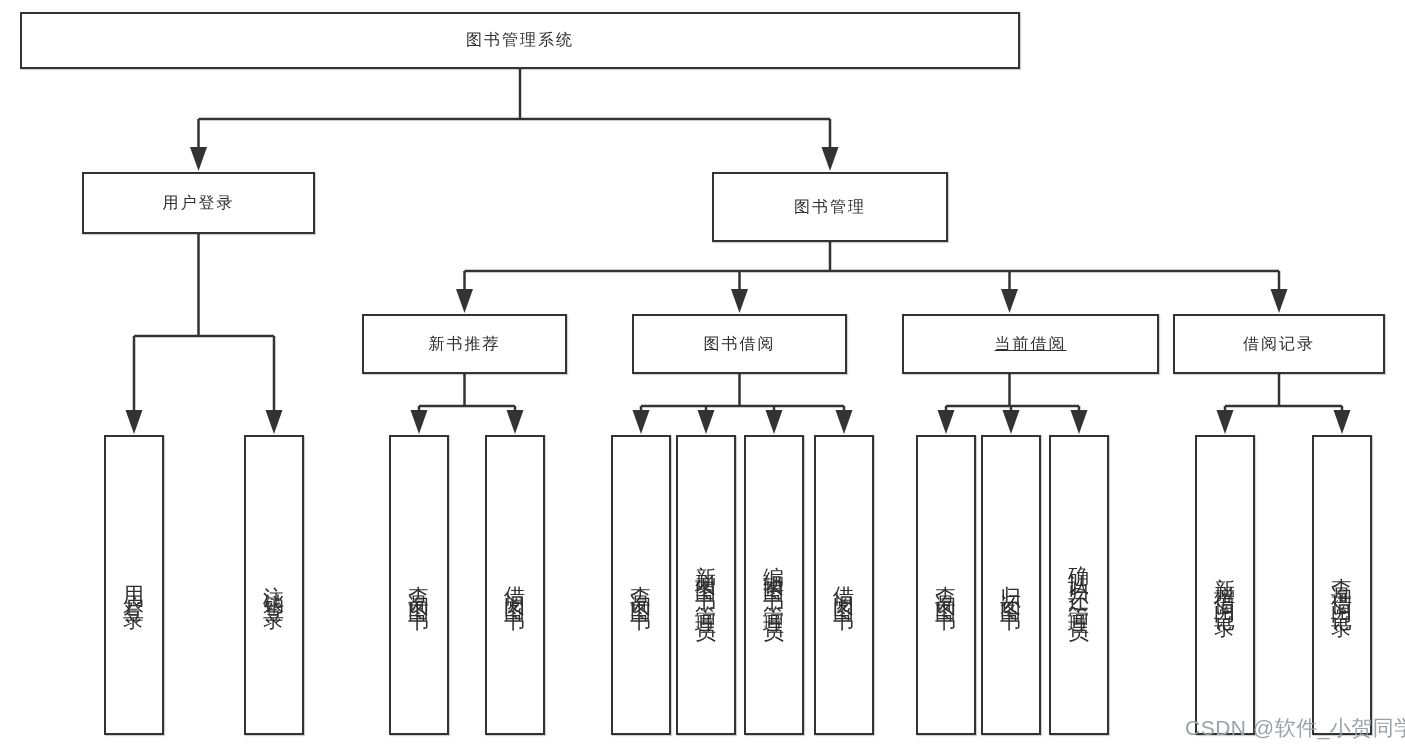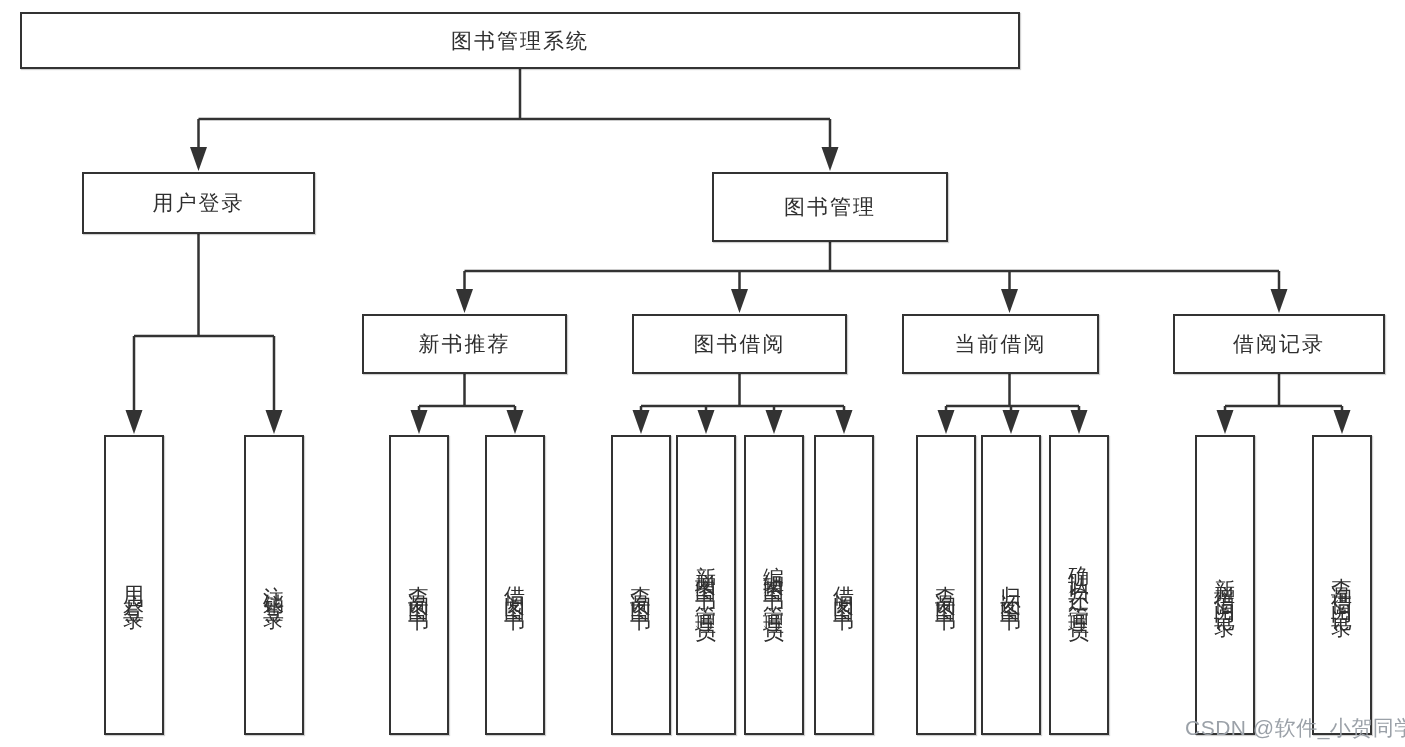--- a/index.html
+++ b/index.html
@@ -29,21 +29,21 @@
     border: 2.5px solid #333333;
     background: #ffffff;
     color: #2f2f2f;
     display: flex;
     align-items: center;
     justify-content: center;
     z-index: 2;
     box-shadow: 1px 1px 1px rgba(0,0,0,0.18);
   }
   .box.h {
-    font-size: 21px;
+    font-size: 16px;
     letter-spacing: 2px;
   }
   .box.v {
     writing-mode: vertical-rl;
     font-size: 21px;
     letter-spacing: 8px;
     line-height: 1;
     text-align: center;
   }
   .watermark {
@@ -105,21 +105,21 @@
     </g>
   </svg>
 
   <div class="box h" style="left:20px; top:12px; width:1000px; height:57px;">图书管理系统</div>
 
   <div class="box h" style="left:82px; top:172px; width:233px; height:62px;">用户登录</div>
   <div class="box h" style="left:712px; top:172px; width:236px; height:70px;">图书管理</div>
 
   <div class="box h" style="left:362px; top:314px; width:205px; height:60px;">新书推荐</div>
   <div class="box h" style="left:632px; top:314px; width:215px; height:60px;">图书借阅</div>
-  <div class="box h" style="left:902px; top:314px; width:197px; height:60px;">当前借阅</div>
+  <div class="box h" style="left:902px; top:314px; width:257px; height:60px;text-decoration:underline;">当前借阅</div>
   <div class="box h" style="left:1173px; top:314px; width:212px; height:60px;">借阅记录</div>
 
   <div class="box v" style="left:104px; top:435px; width:60px; height:300px;">用户登录</div>
   <div class="box v" style="left:244px; top:435px; width:60px; height:300px;">注销登录</div>
 
   <div class="box v" style="left:389px; top:435px; width:60px; height:300px;">查询图书</div>
   <div class="box v" style="left:485px; top:435px; width:60px; height:300px;">借阅图书</div>
 
   <div class="box v" style="left:611px; top:435px; width:60px; height:300px;">查询图书</div>
   <div class="box v" style="left:676px; top:435px; width:60px; height:300px;">新增图书（管理员）</div>

